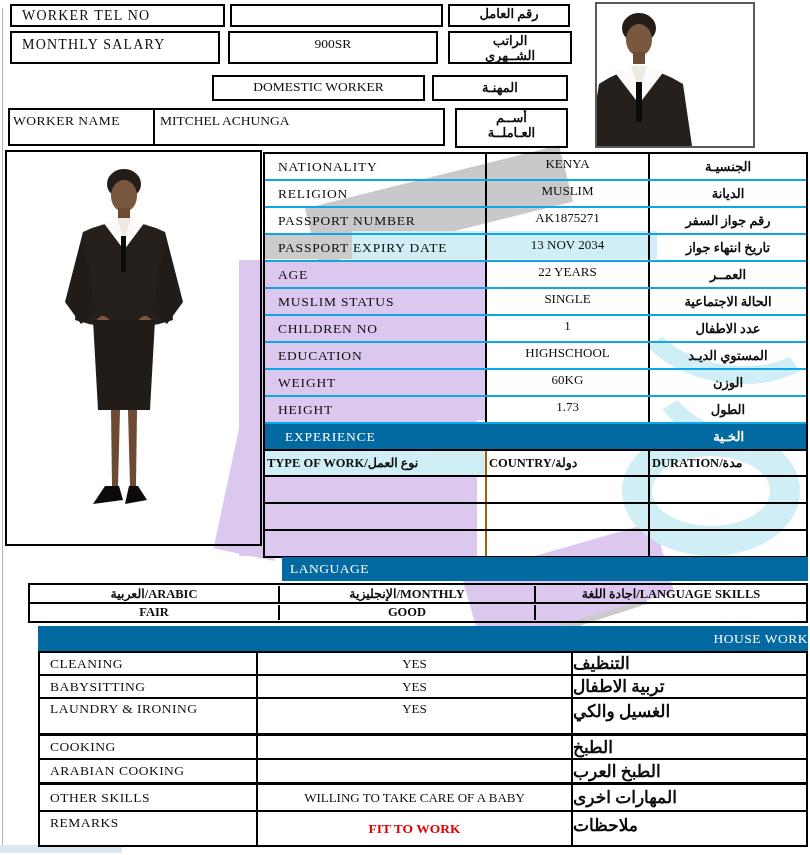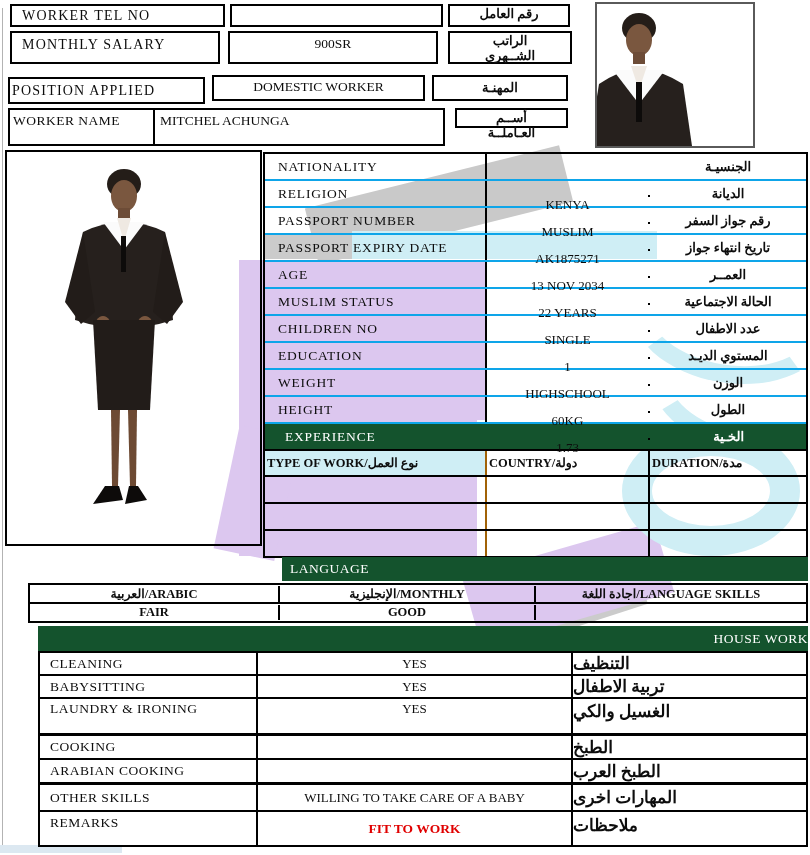--- a/index.html
+++ b/index.html
@@ -22,27 +22,27 @@
   .wm-wing1{left:630px;top:252px;width:165px;height:95px;transform:rotate(9deg);}
   .wm-wing2{left:648px;top:322px;width:150px;height:92px;transform:rotate(14deg);}
   .wm-ring{left:622px;top:426px;width:178px;height:130px;border:30px solid #cfeef5;border-radius:50%;box-sizing:border-box;}
   .wm-bluebar{left:0;top:845px;width:122px;height:8px;background:#dce8f1;}
   .left-rule{left:2px;top:8px;width:1px;height:845px;background:#b3b3b3;}
   
   .box{border:2px solid #000;background:transparent;}
   .hdr-label{font-size:14px;letter-spacing:1.2px;display:flex;align-items:center;padding-left:10px;}
   .hdr-value{font-size:13.5px;display:flex;justify-content:center;}
   .hdr-arabic{font-size:13px;font-weight:bold;direction:rtl;text-align:center;line-height:1.15;display:flex;flex-direction:column;justify-content:flex-start;padding-top:1px;}
-  .navy{background:#14532d;color:#fff;}
+  .navy{background:#0369a1;color:#fff;}
   
   .ptable{left:263px;top:152px;width:545px;border:2px solid #000;}
   .prow{display:flex;height:25px;border-bottom:2px solid #0ea5e9;}
   .prow:last-child{border-bottom:none;}
   .pc1{width:222px;border-right:2px solid #000;display:flex;align-items:center;padding-left:13px;font-size:13.5px;letter-spacing:0.8px;box-sizing:border-box;}
-  .pc2{width:163px;border-right:2px solid #000;display:flex;align-items:flex-start;justify-content:center;padding-top:2px;font-size:13px;box-sizing:border-box;margin-top:41px;}
+  .pc2{width:163px;border-right:2px solid #000;display:flex;align-items:flex-start;justify-content:center;padding-top:2px;font-size:13px;box-sizing:border-box;}
   .pc3{flex:1;display:flex;align-items:center;justify-content:center;font-size:13px;font-weight:bold;direction:rtl;}
   .exp-bar{display:flex;height:25px;border-bottom:2px solid #000;align-items:center;justify-content:space-between;padding:0 62px 0 20px;font-size:13.5px;letter-spacing:0.8px;box-sizing:content-box;}
   .exp-bar .ar{font-weight:bold;font-size:13px;direction:rtl;}
   .ehead{display:flex;height:24px;border-bottom:2px solid #000;font-weight:bold;font-size:12.5px;}
   .ehead .ec{display:flex;align-items:center;padding-left:2px;box-sizing:border-box;}
   .erow{display:flex;height:25px;border-bottom:2px solid #000;}
   .ec1{width:222px;border-right:2px solid #a16207;box-sizing:border-box;}
   .ec2{width:163px;border-right:2px solid #000;box-sizing:border-box;}
   .ec3{flex:1;}
   
@@ -103,39 +103,36 @@
       <span>MONTHLY SALARY</span>
     </div>
   <div class="abs z1 box hdr-value" style="left:228px;top:31px;width:210px;height:33px;align-items:flex-start;padding-top:3px;">
       <span>900SR</span>
     </div>
   <div class="abs z1 box hdr-arabic" style="left:448px;top:31px;width:124px;height:33px;">
       <span>الراتب</span>
       <span>الشــهري</span>
     </div>
 
-  <div class="abs z1 box hdr-label" style="left:8px;top:77px;width:197px;height:27px;padding-left:2px;">
-      <span>POSITION APPLIED</span>
-    </div>
   <div class="abs z1 box hdr-arabic" style="left:432px;top:75px;width:136px;height:26px;justify-content:center;">
       <span>المهنـة</span>
     </div>
   <div class="abs z1 box hdr-value" style="left:212px;top:75px;width:213px;height:26px;align-items:flex-start;padding-top:2px;">
       <span>DOMESTIC WORKER</span>
     </div>
 
   <div class="abs z1 box" style="left:8px;top:108px;width:437px;height:38px;display:flex;">
     <div style="width:145px;border-right:2px solid #000;display:flex;align-items:flex-start;padding:3px 0 0 3px;font-size:13.5px;letter-spacing:0.5px;box-sizing:border-box;">
         <span>WORKER NAME</span>
       </div>
     <div style="flex:1;display:flex;align-items:flex-start;padding:3px 0 0 5px;font-size:13.5px;">
         <span>MITCHEL ACHUNGA</span>
       </div>
   </div>
-  <div class="abs z1 box hdr-arabic" style="left:455px;top:108px;width:113px;height:20px;">
+  <div class="abs z1 box hdr-arabic" style="left:455px;top:108px;width:113px;height:40px;">
       <span>أســم</span>
       <span>العـاملــة</span>
     </div>
 
   <div class="abs z1 photo-top">
     <svg width="156" height="142" viewBox="0 0 156 142">
       <ellipse cx="42" cy="24" rx="17" ry="15" fill="#241d18"></ellipse>
       <ellipse cx="42" cy="36" rx="13" ry="16" fill="#7a573f"></ellipse>
       <rect x="36" y="48" width="12" height="12" fill="#6d4c37"></rect>
       <path d="M2,80 Q42,52 86,80 L95,142 L-8,142 Z" fill="#26201d"></path>

